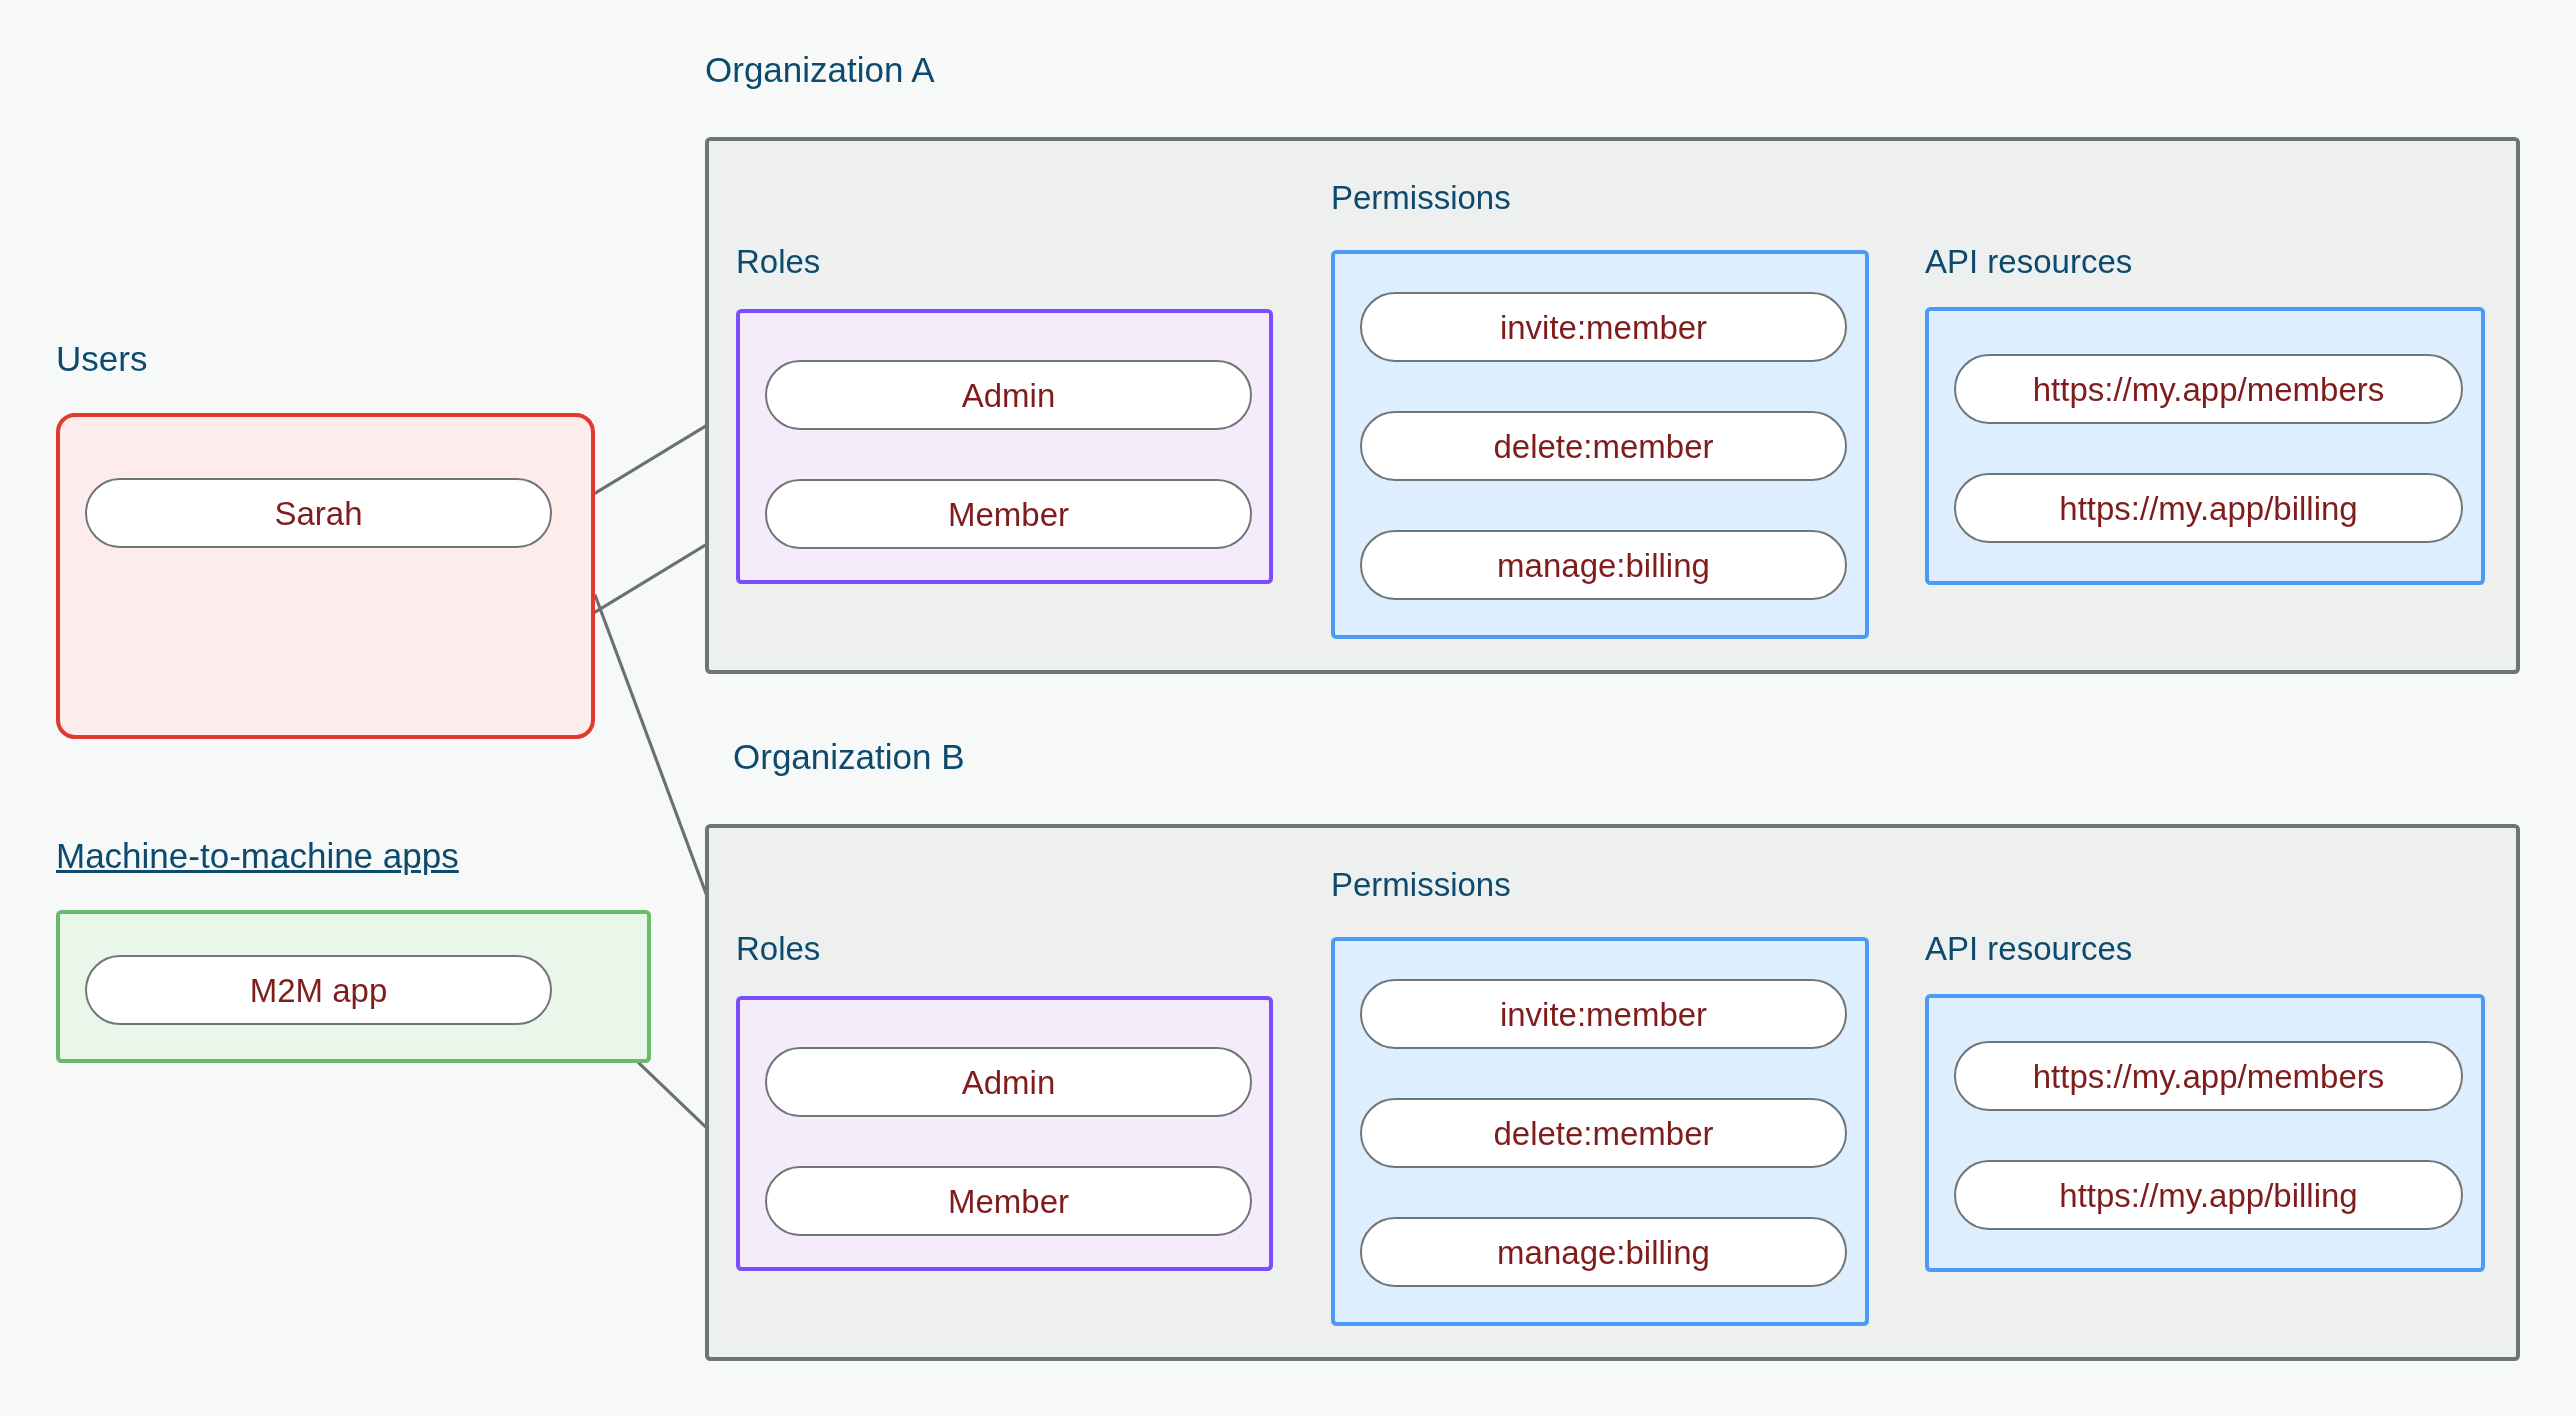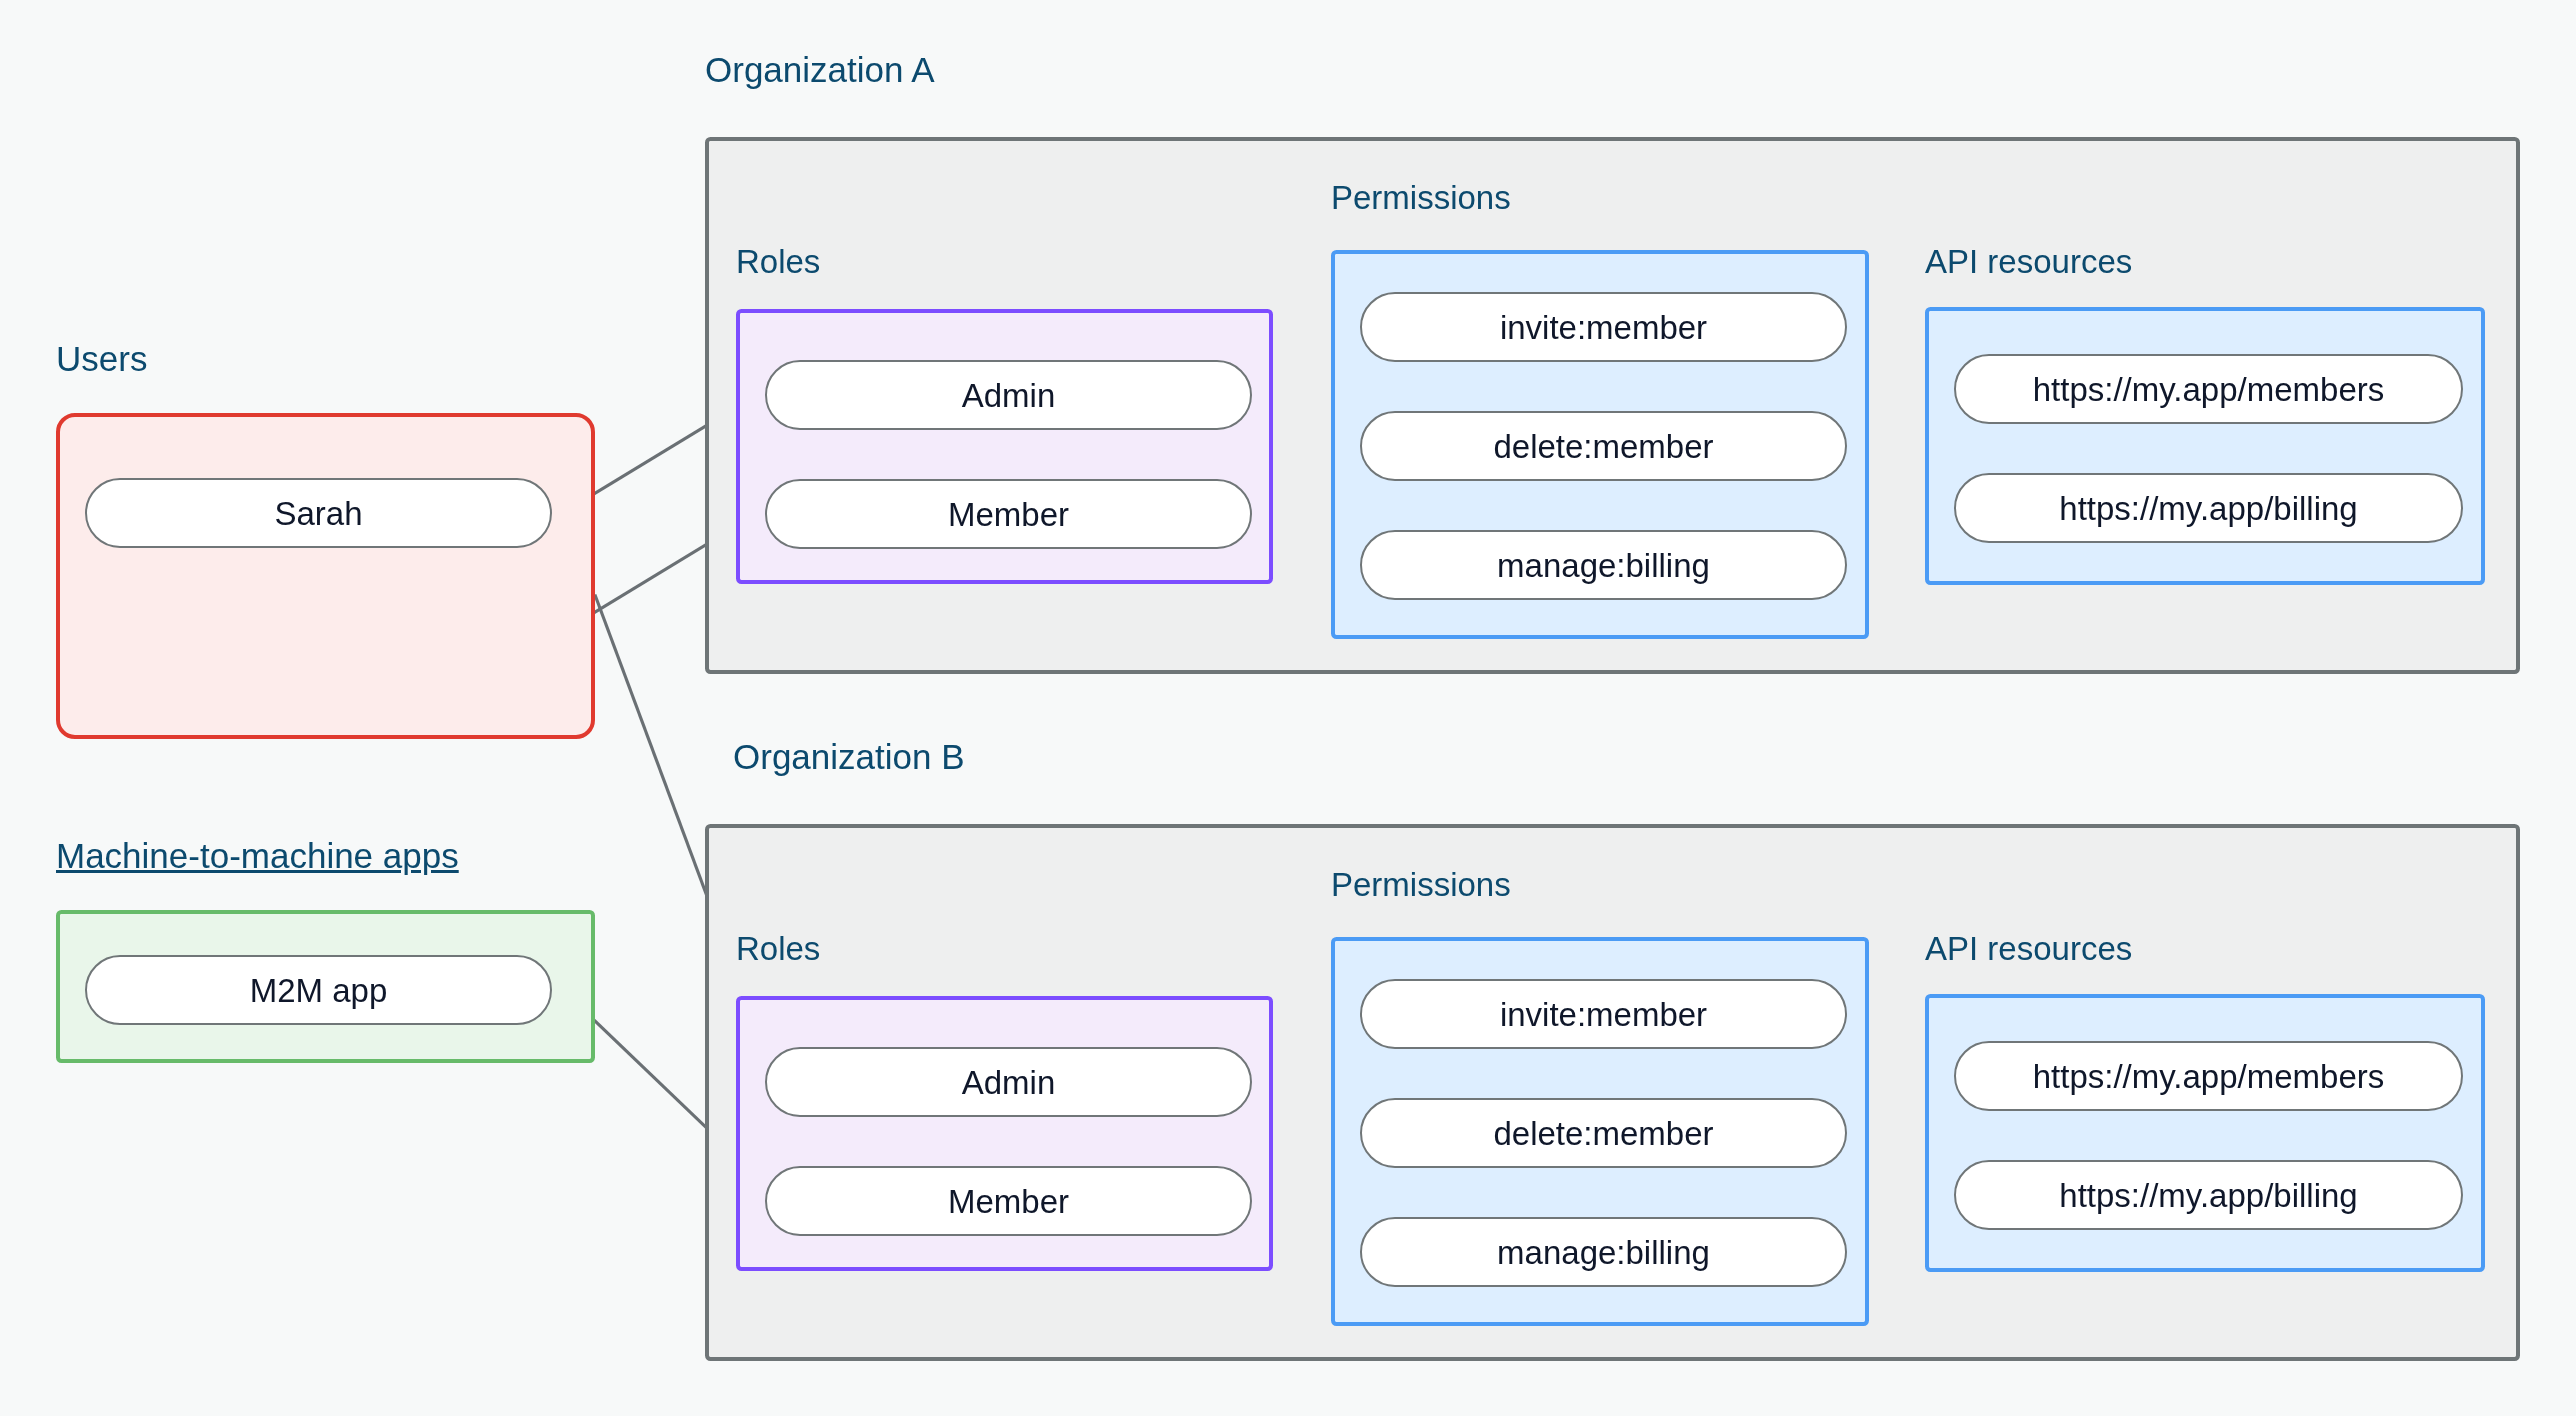--- a/index.html
+++ b/index.html
@@ -60,21 +60,21 @@
   .pill {
     position: absolute;
     box-sizing: border-box;
     background: #ffffff;
     border: 2.7px solid #707678;
     border-radius: 900px;
     display: flex;
     align-items: center;
     justify-content: center;
     font-size: 33px;
-    color: #0f172a;
+    color: #7f1d1d;
     font-family: "Liberation Sans", sans-serif;
     white-space: nowrap;
     line-height: 1;
   }
   
   #edges {
     position: absolute;
     left: 0;
     top: 0;
     width: 2576px;
@@ -141,21 +141,21 @@
   </svg>
 
   <div class="group-label" style="left:56px; top:341px;">Users</div>
 
   <div class="box box-users" style="left:56px; top:413px; width:539px; height:326px;border-radius:19px;">
     <div class="pill" style="left:25px; top:61px; width:467px; height:70px;">Sarah</div>
   </div>
 
   <div class="group-label" style="left:56px; top:838px;text-decoration:underline;">Machine-to-machine apps</div>
 
-  <div class="box box-m2m" style="left:56px; top:910px; width:539px; height:153px;">
+  <div class="box box-m2m" style="left:56px; top:910px; width:595px; height:153px;">
     <div class="pill" style="left:25px; top:41px; width:467px; height:70px;">M2M app</div>
   </div>
 
   <div class="group-label" style="left:705px; top:52px;">Organization A</div>
 
   <div class="box box-org" style="left:705px; top:137px; width:1815px; height:537px;">
 
     <div class="group-label" style="left:27px; top:104px; font-size:33px;">Roles</div>
     <div class="box box-roles" style="left:27px; top:168px; width:537px; height:275px;">
       <div class="pill" style="left:25px; top:47px; width:487px; height:70px;">Admin</div>

